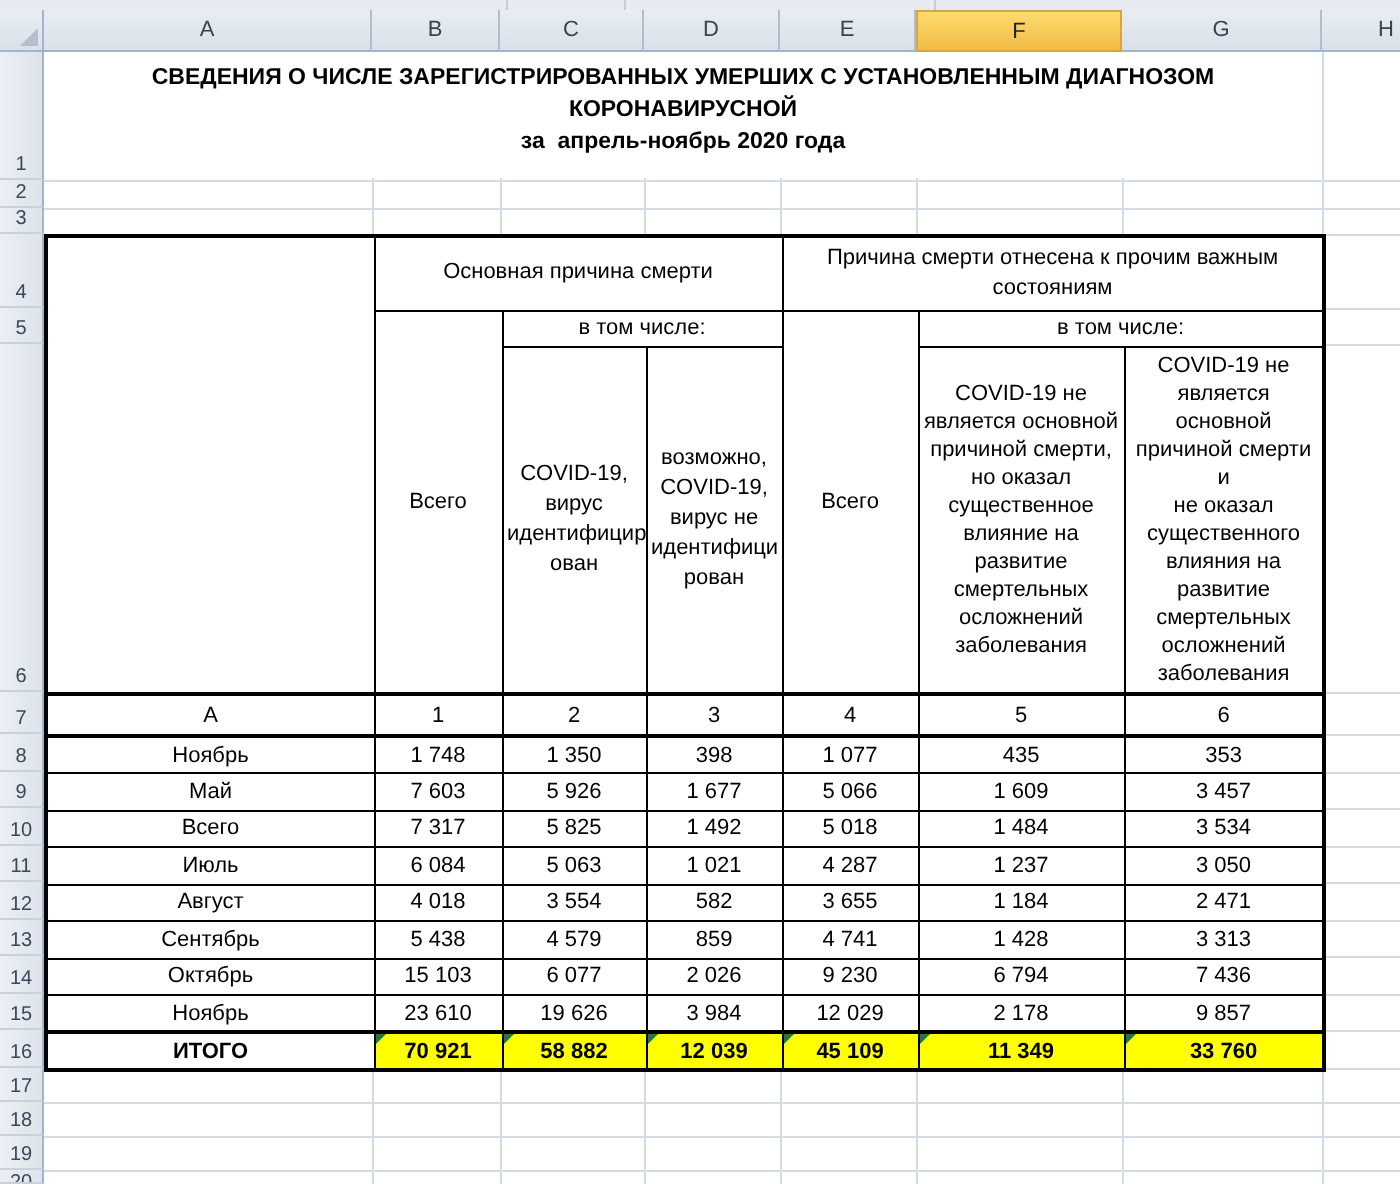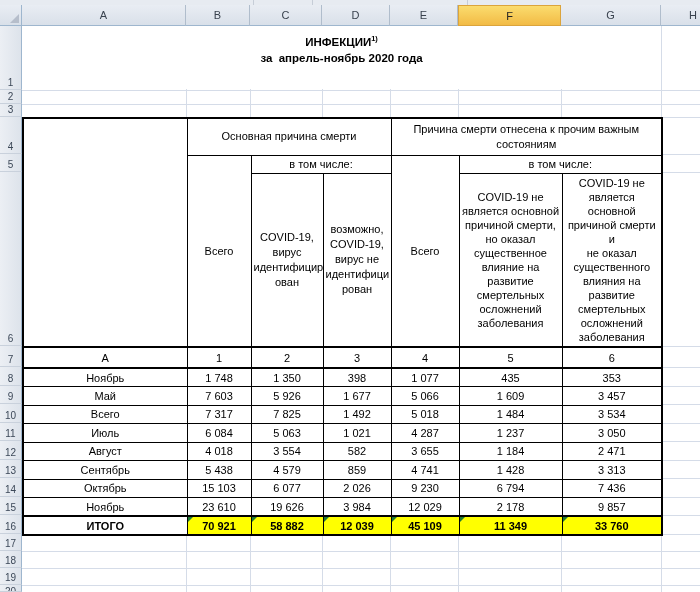--- a/index.html
+++ b/index.html
@@ -122,21 +122,21 @@
     <div class="rh" style="height:18.5px">14</div>
     <div class="rh" style="height:18.5px">15</div>
     <div class="rh" style="height:19px">16</div>
     <div class="rh" style="height:17px">17</div>
     <div class="rh" style="height:17px">18</div>
     <div class="rh" style="height:17px">19</div>
     <div class="rh cut" style="height:7px">20</div>
   </div>
 
   <div class="titlebox">
-    <div><span>ИНФЕКЦИИ</span><sup>1)</sup></div>
+    <div>СВЕДЕНИЯ О ЧИСЛЕ ЗАРЕГИСТРИРОВАННЫХ УМЕРШИХ С УСТАНОВЛЕННЫМ ДИАГНОЗОМ КОРОНАВИРУСНОЙ</div>
     <div class="titleline3">за  апрель-ноябрь 2020 года</div>
   </div>
 
   <table class="grid">
     <colgroup>
       <col style="width:164px">
         <col style="width:64px">
         <col style="width:72px">
         <col style="width:68px">
       <col style="width:68px">
@@ -210,21 +210,21 @@
       <td class="bl2">7 603</td>
       <td>5 926</td>
       <td>1 677</td>
       <td class="bl2">5 066</td>
       <td>1 609</td>
       <td>3 457</td>
     </tr>
     <tr style="height:18.5px">
       <td class="monthcell">Всего</td>
       <td class="bl2">7 317</td>
-      <td>7 825</td>
+      <td>5 825</td>
       <td>1 492</td>
       <td class="bl2">5 018</td>
       <td>1 484</td>
       <td>3 534</td>
     </tr>
     <tr style="height:18.5px">
       <td class="monthcell">Июль</td>
       <td class="bl2">6 084</td>
       <td>5 063</td>
       <td>1 021</td>

